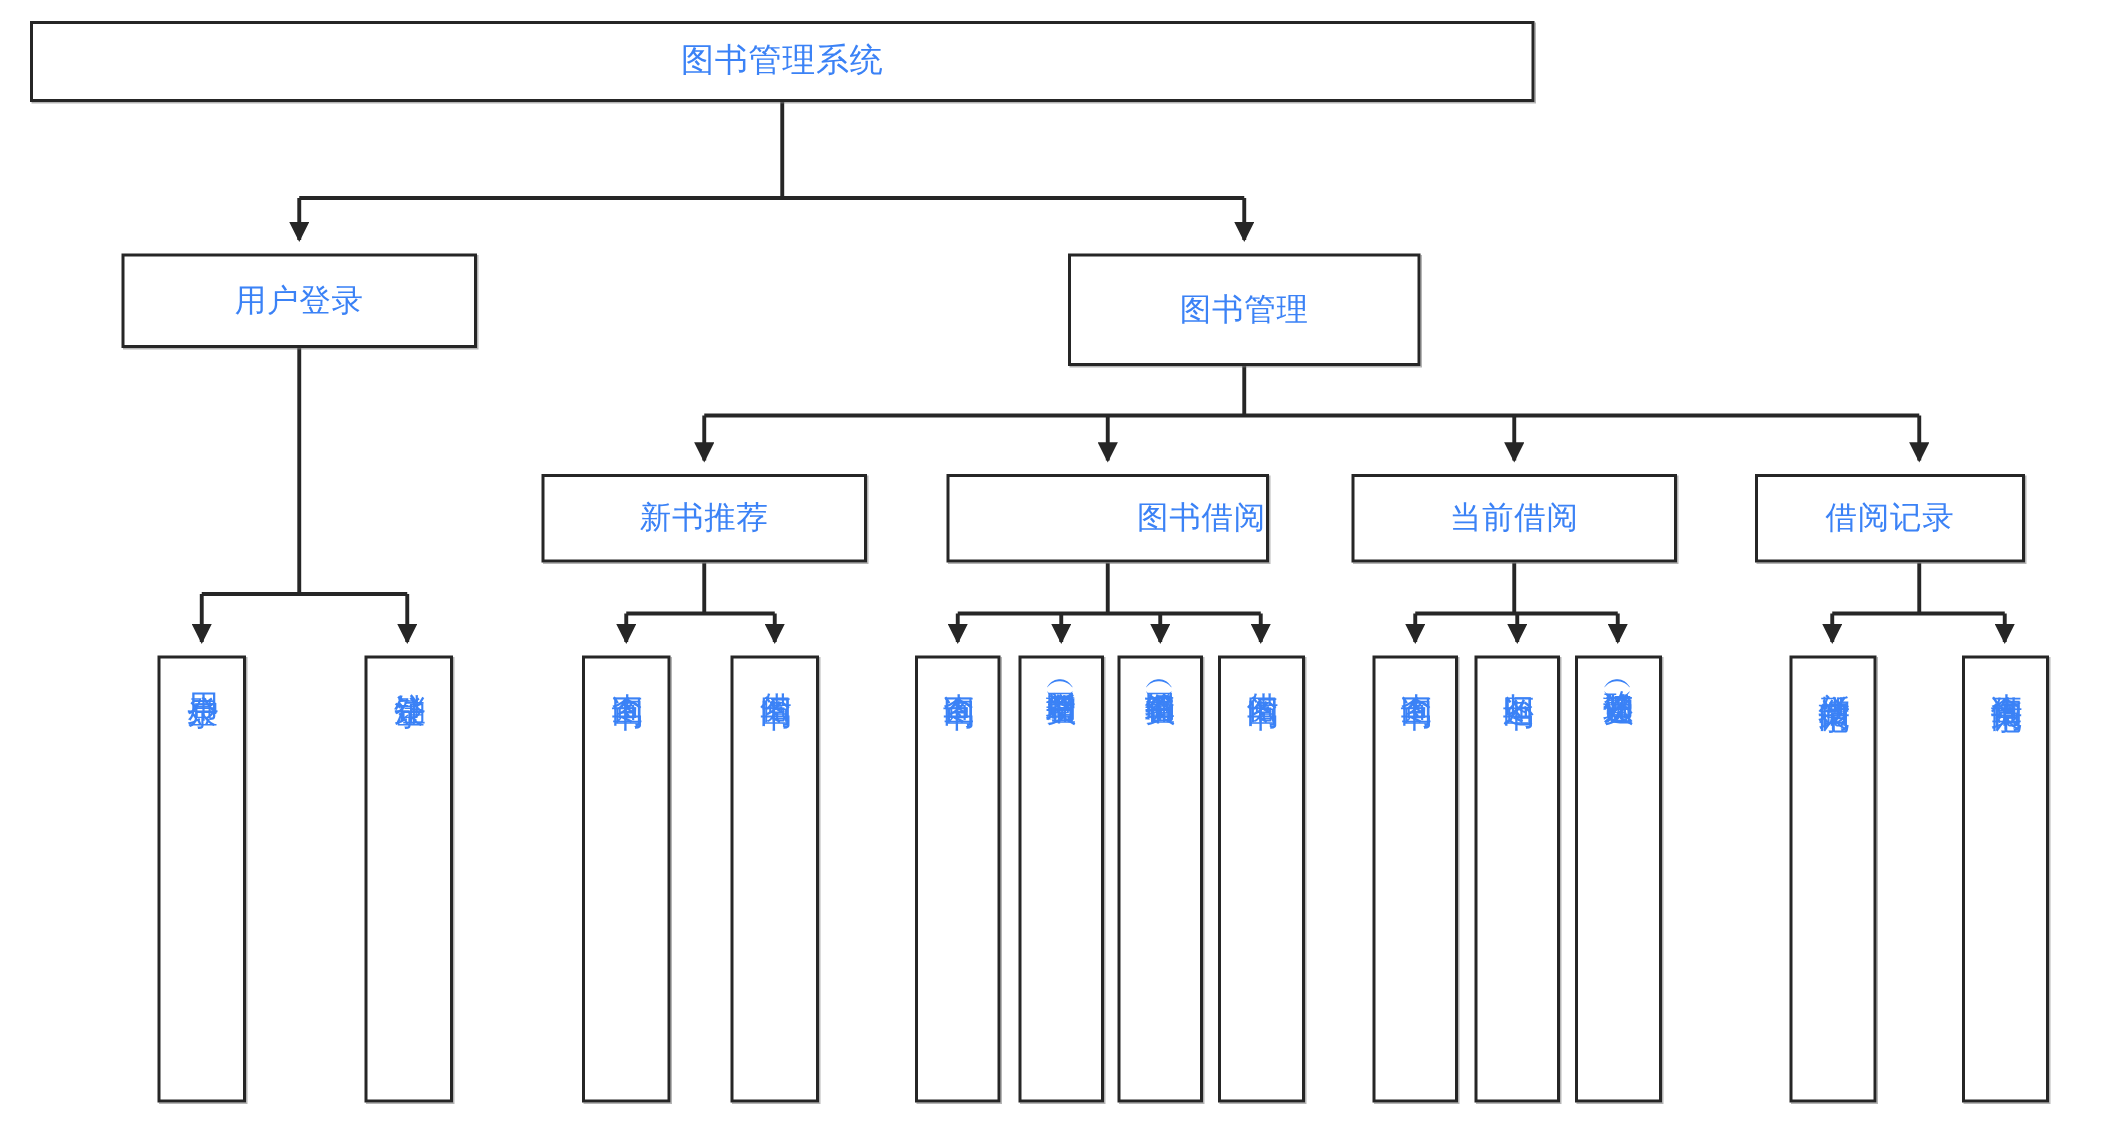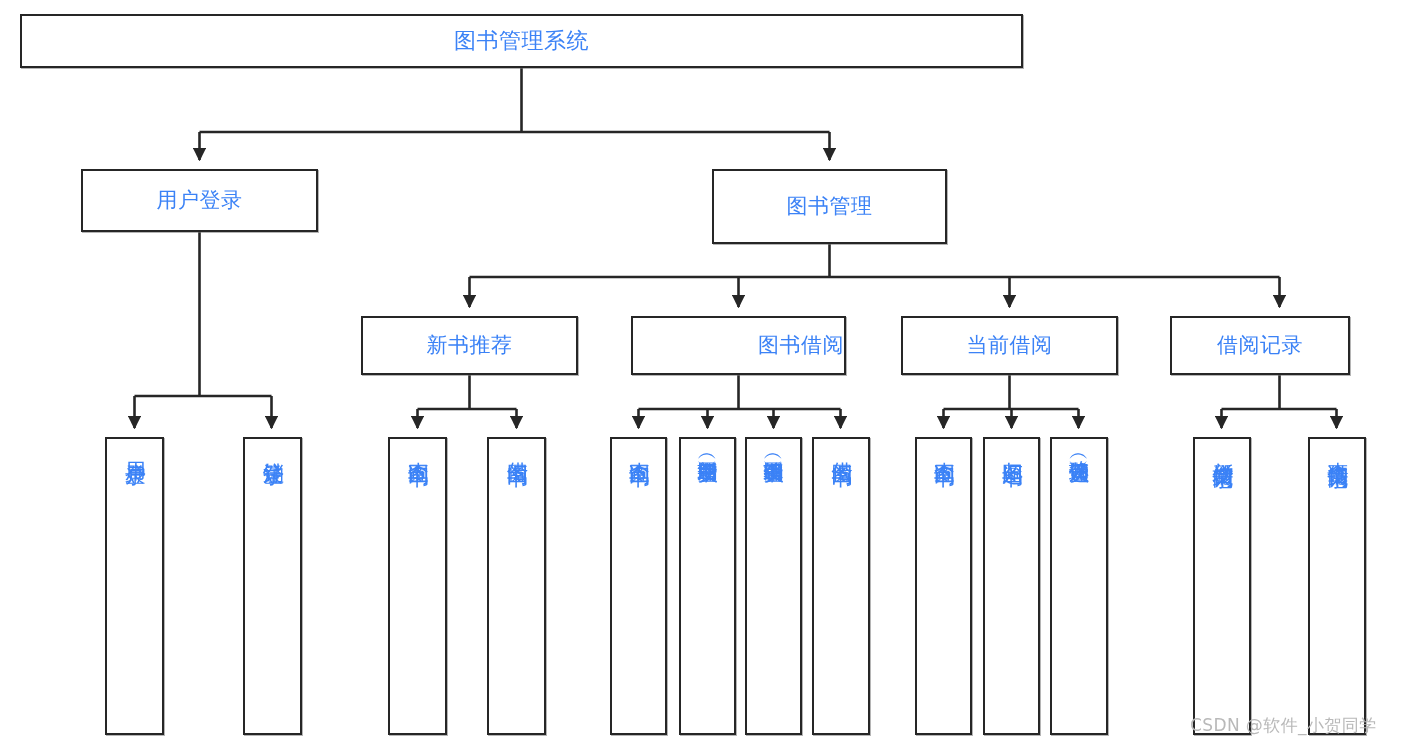--- a/index.html
+++ b/index.html
@@ -194,14 +194,13 @@
         <span class="lbl">确认归还（管理员）</span>
       </div>
       <div class="node vert" style="left: 1193px; top: 437px; width: 58px; height: 298px;">
         <span class="lbl">新增借阅记录</span>
       </div>
       <div class="node vert" style="left: 1308px; top: 437px; width: 58px; height: 298px;">
         <span class="lbl">查询借阅记录</span>
       </div>
     </div>
 
-  <div class="watermark" style="left:1190px; top:714px;">CSDN @软件_小贺同学</div>
 </div>
 
 </body></html>

